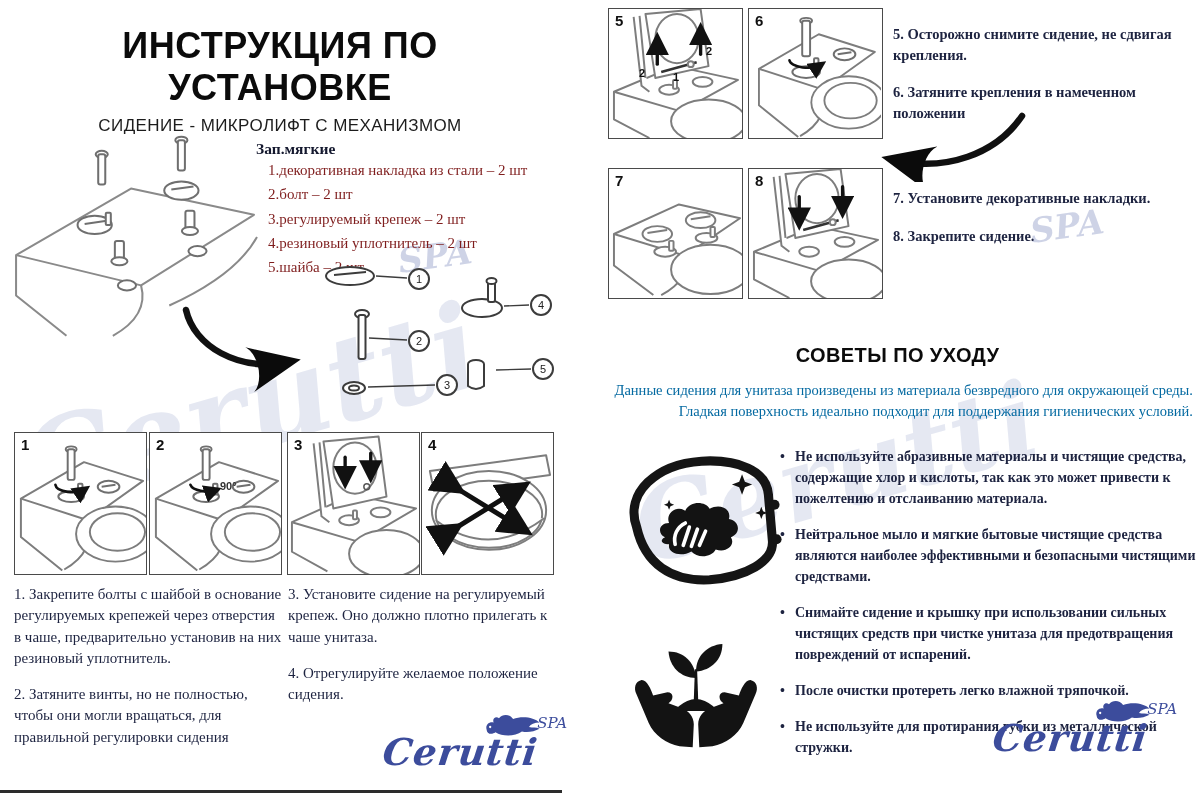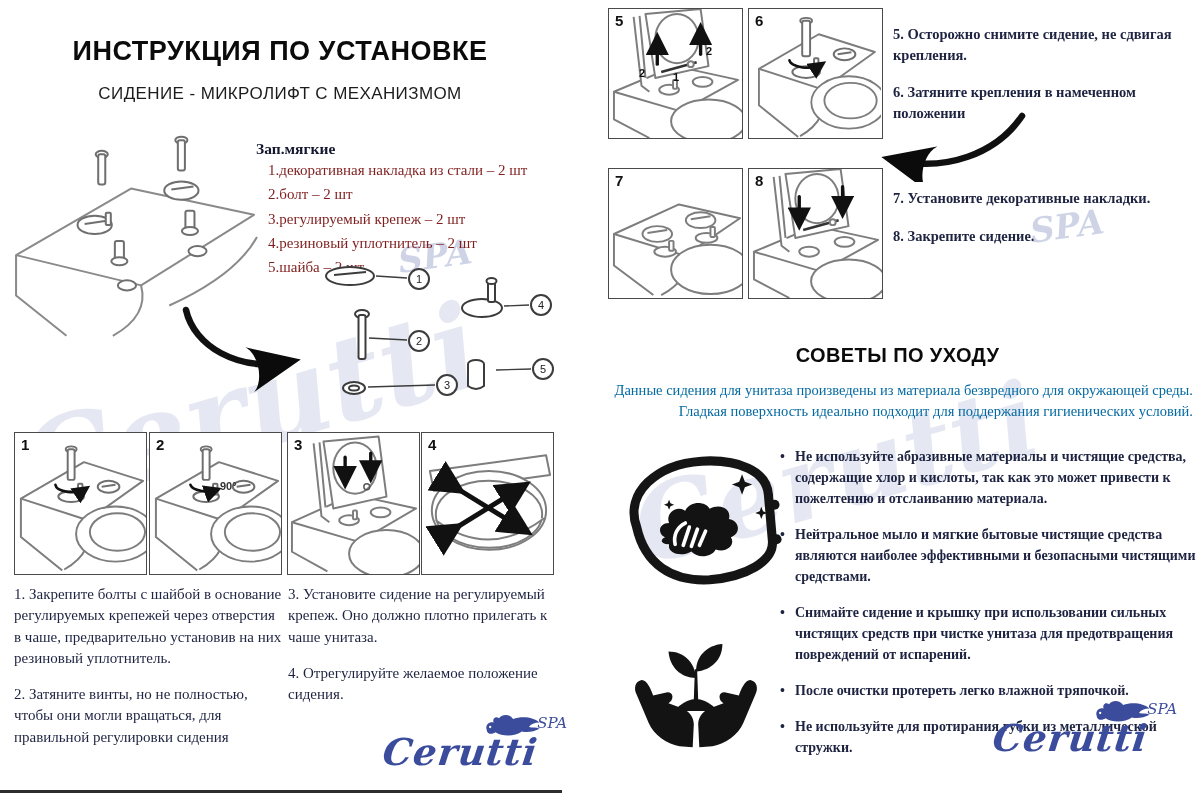--- a/index.html
+++ b/index.html
@@ -9,22 +9,22 @@
 
   
   .wm{position:absolute;font-family:"DejaVu Serif",serif;font-style:italic;font-weight:bold;
       color:rgba(125,140,190,0.20);pointer-events:none;white-space:nowrap;}
   .wm-main-left{font-size:118px;left:14px;top:338px;transform:rotate(-16deg);}
   .wm-main-right{font-size:104px;left:628px;top:412px;transform:rotate(-16deg);}
   .wm-spa{font-size:34px;color:rgba(125,140,190,0.38);transform:rotate(-8deg);}
 
   
   .title-block{position:absolute;left:18px;top:20px;width:524px;text-align:center;}
-  .title-block h1{margin:16px;font-family:"Liberation Sans",sans-serif;font-weight:bold;
-      font-size:27px;letter-spacing:.5px;color:#0b0b0b;}
+  .title-block h1{margin:5px;font-family:"Liberation Sans",sans-serif;font-weight:bold;
+      font-size:36px;letter-spacing:.5px;color:#0b0b0b;}
   .subtitle{margin-top:6px;font-family:"Liberation Sans",sans-serif;font-size:17px;
       letter-spacing:.4px;color:#1c1c1c;line-height:1.35;}
 
   
   .parts{position:absolute;left:256px;top:140px;width:322px;}
   .parts-head{font-weight:bold;font-size:15.5px;color:#14182e;}
   .parts-item{font-size:15px;line-height:1.62;padding-left:12px;color:#7f1d1d;}
 
   
   .panel{position:absolute;width:133px;height:143px;border:1.6px solid #4a4a4a;background:#fff;box-sizing:border-box;}

